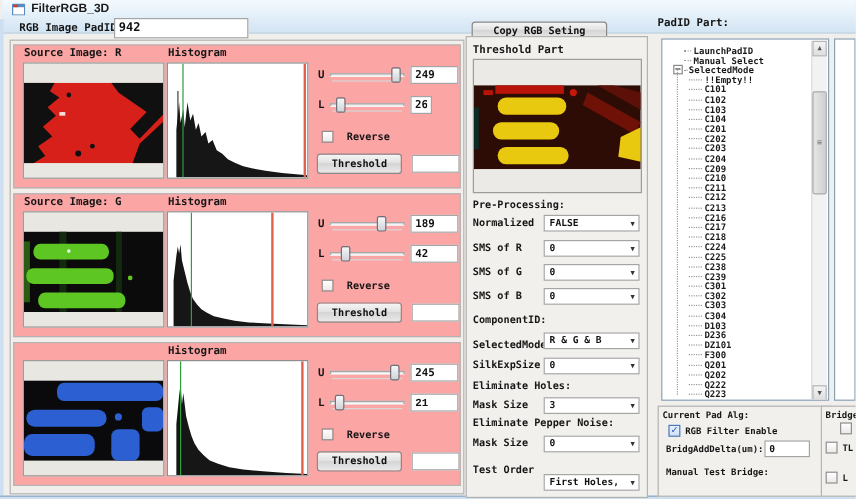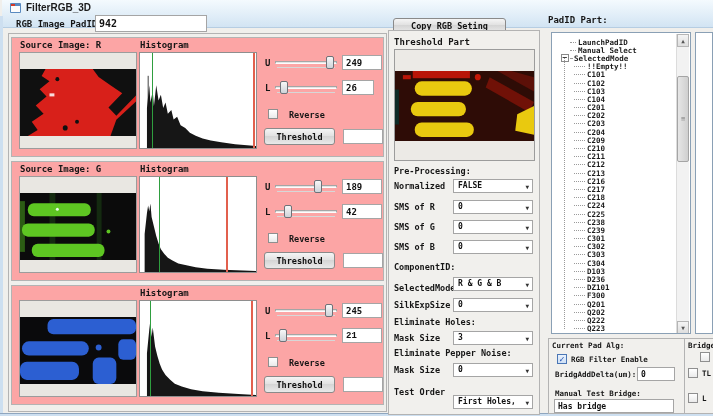--- a/index.html
+++ b/index.html
@@ -111,21 +111,21 @@
       <div class="strack2"></div>
     <div class="slider-thumb" style="left: 50.7765px;"></div>
   </div>
   <input class="tb" style="left: 330px; top: 17px; width: 40px;" readonly="" value="249">
   <span class="lbl" style="left:253px;top:45px">L</span>
   <div class="slider" style="left:263px;top:42px">
     <div class="strack"></div>
       <div class="strack2"></div>
     <div class="slider-thumb" style="left: 5.30196px;"></div>
   </div>
-  <input class="tb" style="left: 330px; top: 42px; width: 32px;" readonly="" value="26">
+  <input class="tb" style="left: 330px; top: 42px; width: 18px;" readonly="" value="26">
   <span class="cb" style="left:256px;top:71px"></span>
   <span class="lbl md" style="left:277px;top:72px">Reverse</span>
   <button class="btn" style="left:252px;top:90px;width:71px;height:17px">Threshold</button>
   <input class="tb" style="left: 331px; top: 91px; width: 40px;" readonly="" value="">
 </div>
 
 <div class="grp" style="top:161px">
   <span class="lbl" style="left:8px;top:2px">Source Image: G</span>
   <span class="lbl" style="left:128px;top:2px">Histogram</span>
   <div class="thumb">
@@ -448,21 +448,20 @@
 </div>
 <div class="sidepanel"></div>
 
 <div class="grp2" style="left:548px;top:338px;width:145px;height:76px">
   <span class="lbl sm" style="left:3px;top:2px">Current Pad Alg:</span>
   <span class="cb checked" style="left:8px;top:15px">✓</span>
   <span class="lbl sm" style="left:22px;top:16px">RGB Filter Enable</span>
   <span class="lbl sm" style="left:6px;top:31px">BridgAddDelta(um):</span>
   <input class="tb" style="left: 88px; top: 28px; width: 38px; height: 14px; font-size: 8px;" readonly="" value="0">
   <span class="lbl sm" style="left:6px;top:50px">Manual Test Bridge:</span>
-  <input class="tb" style="left: 5px; top: 60px; width: 120px; height: 14px; font-size: 8px;" readonly="" value="Has bridge">
 </div>
 
 <div class="grp2" style="left:684px;top:338px;width:60px;height:76px">
   <span class="lbl sm" style="left:3px;top:2px">Bridge</span>
   <span class="cb" style="left:15px;top:13px"></span>
   <span class="cb" style="left:3px;top:29px"></span>
   <span class="lbl sm" style="left:17px;top:30px">TL</span>
   <span class="cb" style="left:3px;top:54px"></span>
   <span class="lbl sm" style="left:17px;top:55px">L</span>
 </div>

